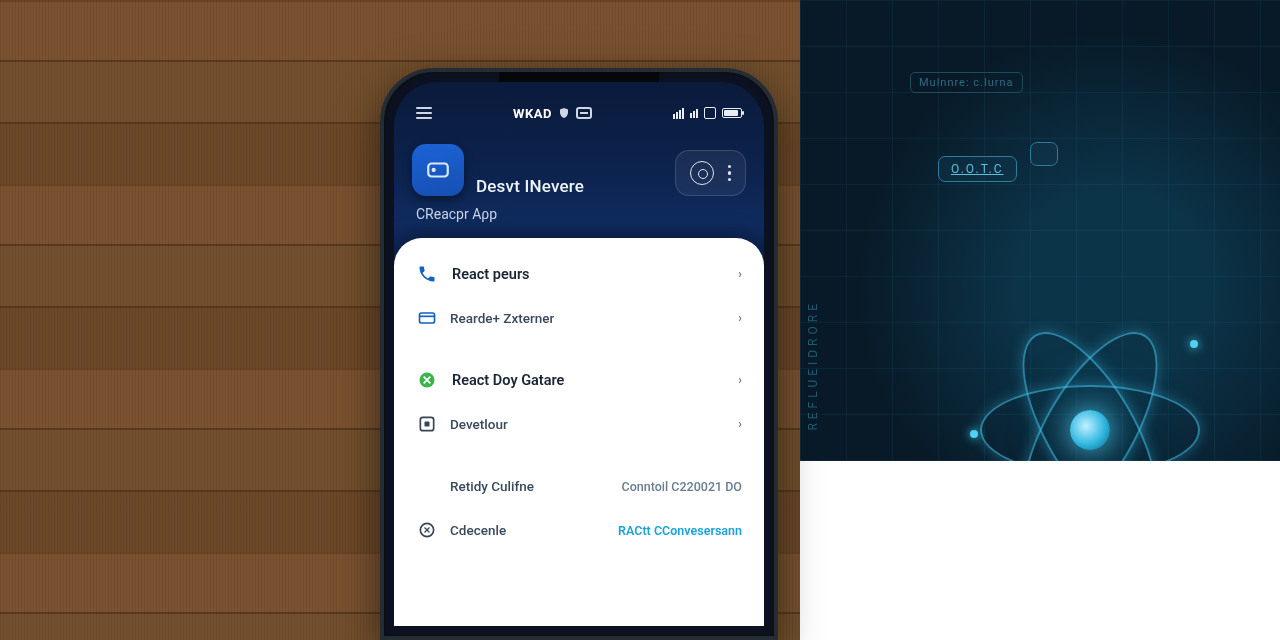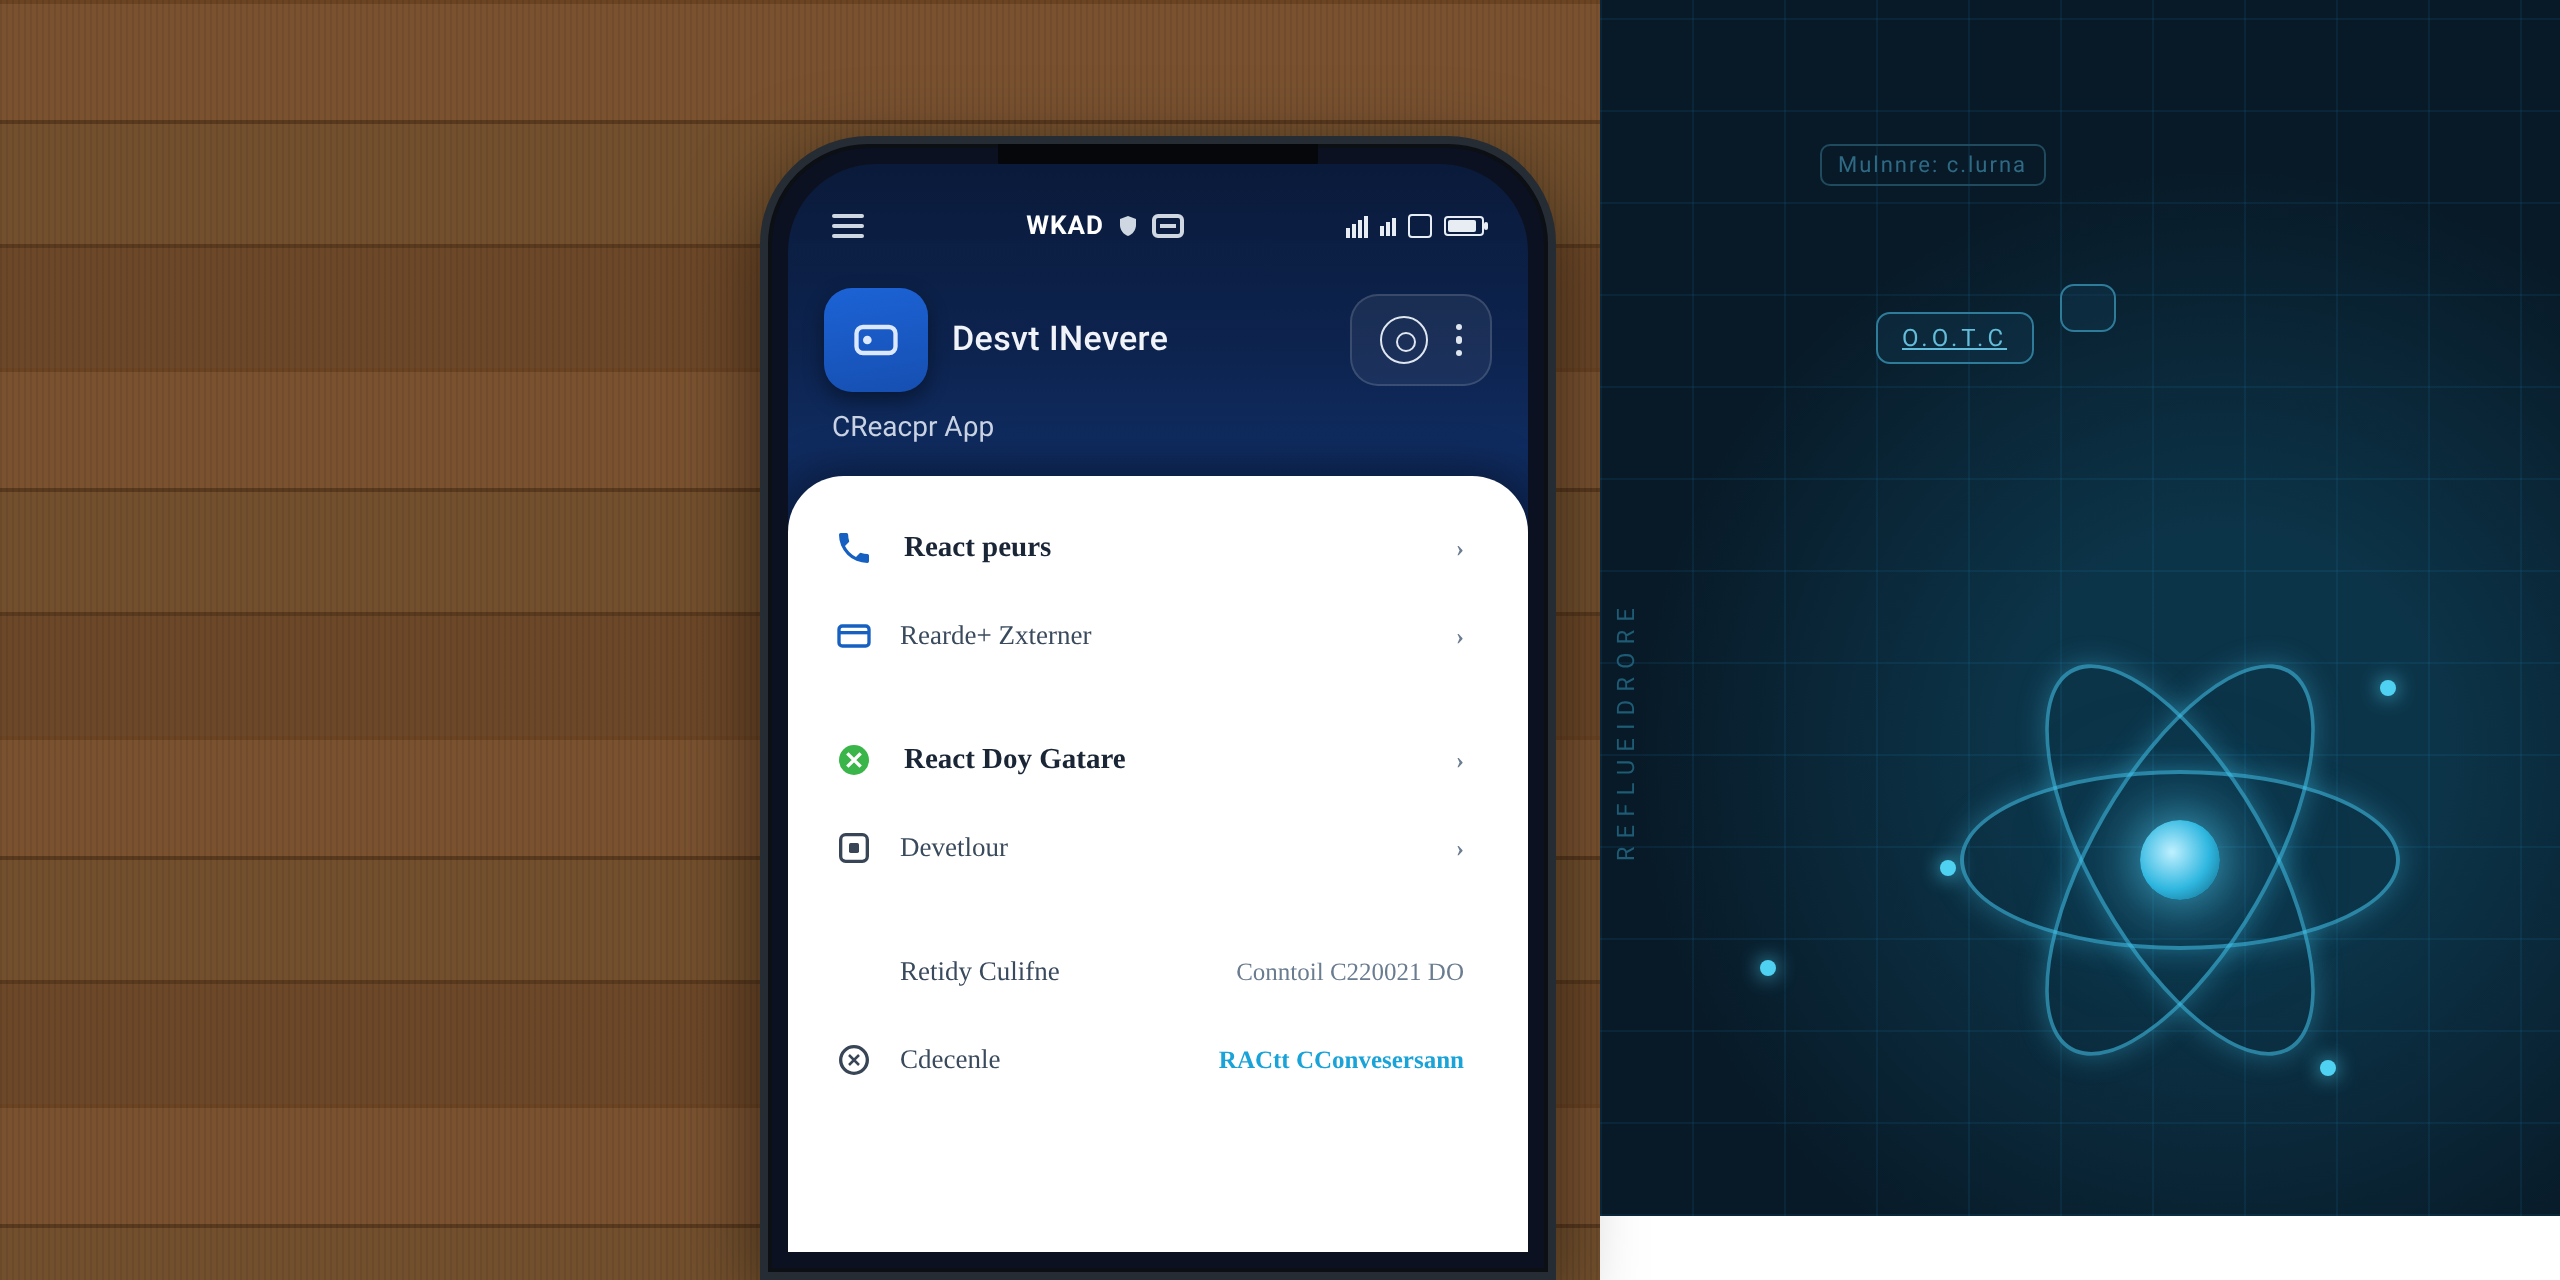--- a/index.html
+++ b/index.html
@@ -83,21 +83,21 @@
   .sig { display:flex; align-items:flex-end; gap:1px; }
   .sig span { width:2px; background:#e8edf4; }
   .sig span:nth-child(1){height:5px} .sig span:nth-child(2){height:7px} .sig span:nth-child(3){height:9px} .sig span:nth-child(4){height:11px}
   .batt { width:20px; height:10px; border:1.5px solid #e8edf4; border-radius:2px; position:relative; }
   .batt::after { content:""; position:absolute; right:-3px; top:2px; width:2px; height:4px; background:#e8edf4; border-radius:1px; }
   .batt::before { content:""; position:absolute; left:1px; top:1px; bottom:1px; width:14px; background:#e8edf4; border-radius:1px; }
   .square-icon { width:12px; height:12px; border:1.5px solid #e8edf4; border-radius:2px; }
 
   
   .header-row {
-    display:flex; align-items:center; gap:12px;
+    display:flex; align-items:flex-end; gap:12px;
     padding:14px 18px 10px 18px; color:#fff;
   }
   .app-tile {
     width:52px; height:52px; border-radius:14px;
     background:linear-gradient(170deg,#1c63d6,#164fb1);
     display:flex; align-items:center; justify-content:center;
     box-shadow:0 4px 10px rgba(0,0,0,.4);
   }
   .app-tile svg { width:26px; height:26px; }
   .header-title { font-size:17px; font-weight:500; color:#f0f3f8; letter-spacing:.2px; }
@@ -107,23 +107,22 @@
   .eye-btn { width:24px; height:24px; border:1.6px solid #dfe6ef; border-radius:50%; position:relative; }
   .eye-btn::after { content:""; position:absolute; left:50%; top:50%; width:8px; height:8px; margin:-4px; border:1.4px solid #dfe6ef; border-radius:50%; }
   .more-btn { display:flex; flex-direction:column; gap:3px; }
   .more-btn span { width:3.5px; height:3.5px; background:#dfe6ef; border-radius:50%; }
 
   .subtitle { color:#c8d2e2; font-size:14px; padding:0 22px 16px 22px; }
 
   
   .sheet {
     background:#fff; border-radius:28px 28px 0 0;
-    min-height:400px; padding:14px 10px 0 0;
+    min-height:400px; padding:14px 0 0 0;
     box-shadow:0 -6px 20px rgba(0,0,0,.25);
-    font-family:Liberation Serif, serif;
   }
   .row {
     display:flex; align-items:center; gap:14px;
     padding:11px 22px; color:#1a2636; font-size:14.5px; font-weight:600;
     position:relative;
   }
   .row.sm { font-weight:500; font-size:13.5px; color:#3a4a5d;gap:12px; }
   .row .chev { margin-left:auto; color:#6a7c90; font-size:12px; font-weight:700; }
   .row .right-text { margin-left:auto; color:#6a7c90; font-size:12.5px; font-weight:500; text-align:right; }
   .row .right-text .hl { color:#1aa3d8; font-weight:600; }
@@ -132,21 +131,21 @@
   .divider { height:18px; }
 
   .phone-ic   { color:#1560c0; }
   .card-ic    { color:#1560c0; }
   .green-ic   { color:#22a62c; }
   .box-ic     { color:#374556; }
   .sync-ic    { color:#374556; }
 
   
   .right-panel {
-    width:480px; height:608px;
+    width:480px; height:461px;
     background:
       linear-gradient(180deg, rgba(10,30,50,.0), rgba(10,30,50,.0)),
       radial-gradient(circle at 65% 62%, rgba(30,170,220,.18) 0 22%, transparent 60%),
       repeating-linear-gradient(0deg, rgba(30,120,170,.12) 0 1px, transparent 1px 46px),
       repeating-linear-gradient(90deg, rgba(30,120,170,.12) 0 1px, transparent 1px 46px),
       #081a28;
     position:relative; color:#3fa3c6; overflow:hidden;
   }
   .chip {
     position:absolute; border:1.5px solid #2e7b9a; color:#63bcd9;

